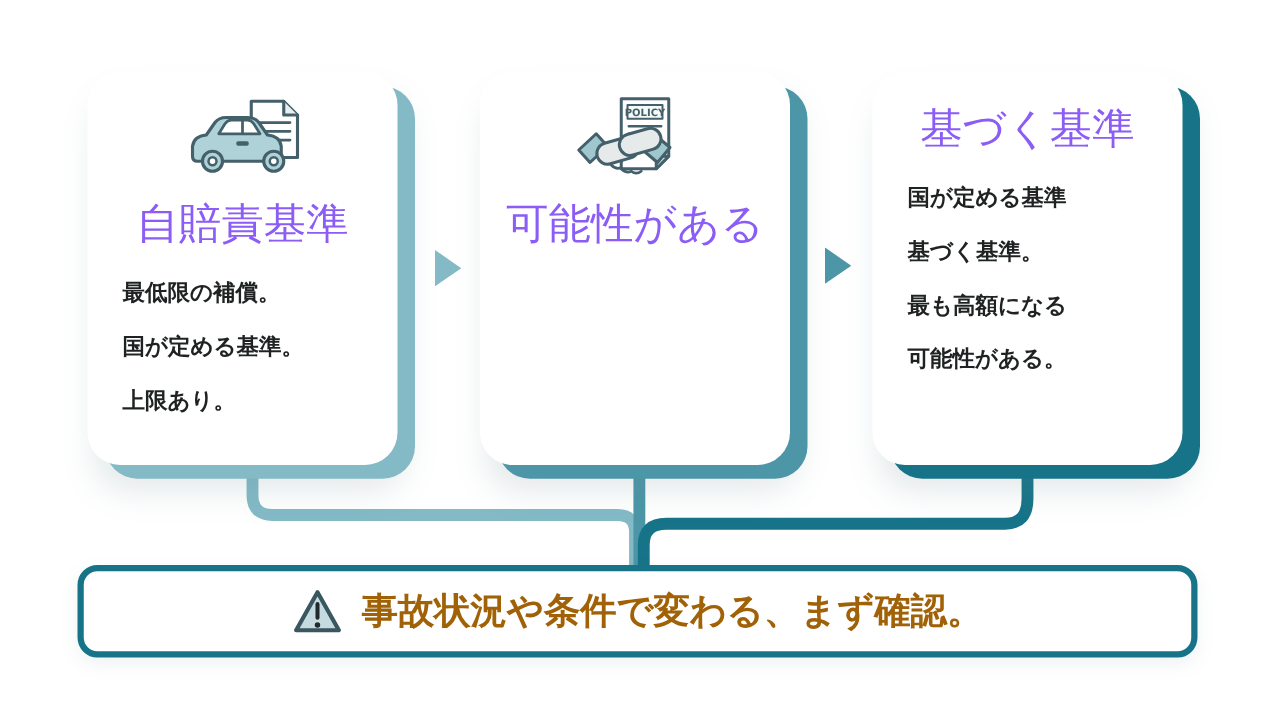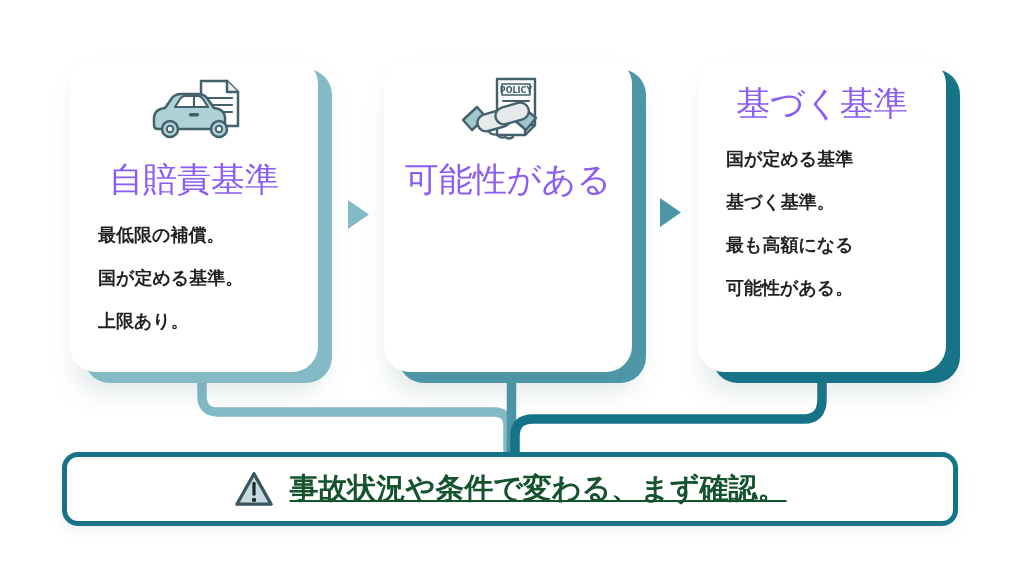--- a/index.html
+++ b/index.html
@@ -30,21 +30,21 @@
   }
   .arrow{position:absolute;z-index:1;}
 
   .note-bar{
     position:absolute;left:62px;top:452px;width:896px;height:74px;background:#ffffff;
     border:5px solid #177488;border-radius:16px;box-sizing:border-box;z-index:1;
     display:flex;align-items:center;justify-content:center;gap:14px;
     box-shadow:0 6px 14px rgba(120,140,150,0.10);
   }
   .note-text{
-    font-size:29px;font-weight:700;color:#14532d;word-break:keep-all;white-space:nowrap;text-decoration:underline;
+    font-size:29px;font-weight:700;color:#a16207;word-break:keep-all;white-space:nowrap;
   }
   .ic{display:block;}
 </style>
 </head>
 <body>
 
 <div class="stage">
 
   <svg class="connectors" viewBox="0 0 1024 572" aria-hidden="true">
     <path class="conn" d="M 202 364 L 202 396 Q 202 412 218 412 L 494 412 Q 508 412 508 426 L 508 452" stroke="#83bac6"></path>

